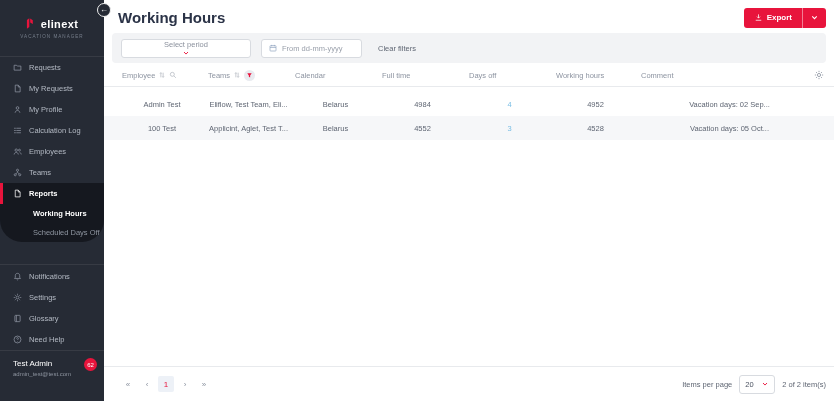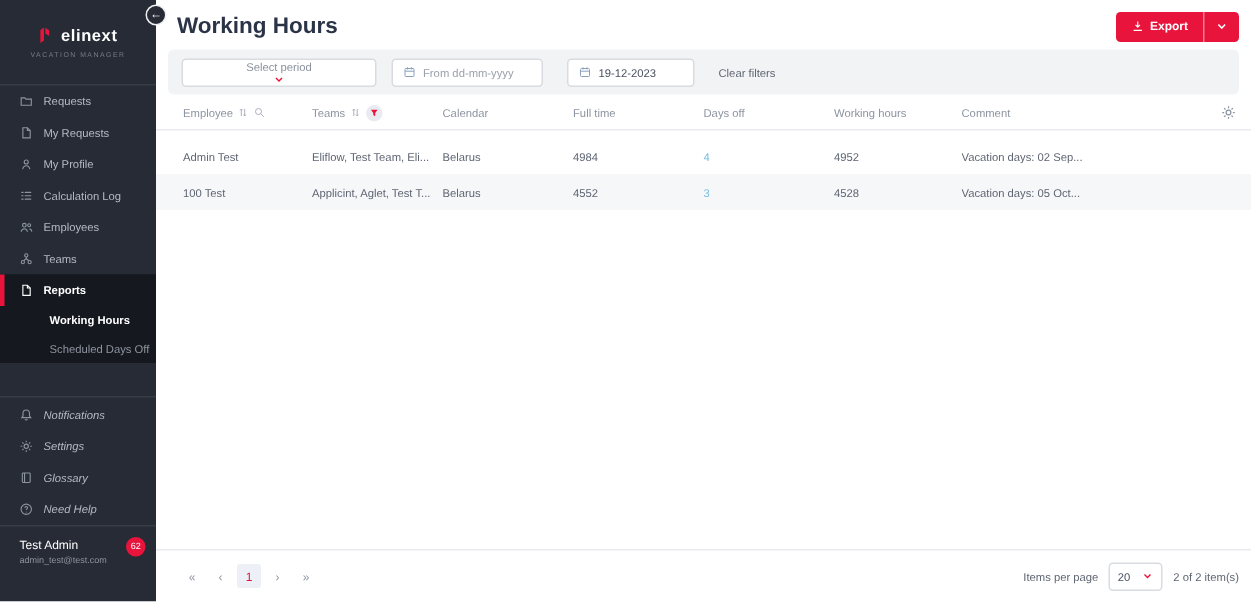--- a/index.html
+++ b/index.html
@@ -10,25 +10,25 @@
   .sidebar { position:absolute; left:0; top:0; width:104px; height:401px; background:#262b35; display:flex; flex-direction:column; }
   .logo-block { height:57px; border-bottom:1px solid rgba(255,255,255,.08); display:flex; flex-direction:column; align-items:center; justify-content:center; gap:4px; flex:none; }
   .brand-row { display:flex; align-items:center; gap:4px; }
   .brand-text { color:#fff; font-size:11px; font-weight:bold; letter-spacing:.4px; }
   .logo-subtitle { font-size:4.6px; color:#767e8b; letter-spacing:1px; }
   .nav-item { height:21px; flex:none; display:flex; align-items:center; gap:7px; padding-left:13px; font-size:7.5px; color:#b4bac4; position:relative; cursor:pointer; }
   .nav-item svg { width:9px; height:9px; flex:none; color:#8d94a1; }
   .nav-item.active { background:#15181f; color:#fff; font-weight:bold; }
   .nav-item.active svg { color:#fff; }
   .nav-item.active::before { content:''; position:absolute; left:0; top:0; bottom:0; width:3px; background:#e8143c; }
-  .sub-group { background:#15181f; flex:none; }
+  .sub-group { background:#15181f; flex:none;border-radius:22px; }
   .sub-item { height:19px; display:flex; align-items:center; padding-left:33px; font-size:7.5px; color:#8e95a0; cursor:pointer; }
   .sub-item.active { color:#fff; font-weight:bold; }
   .side-spacer { flex:1; }
-  .footer-nav { border-top:1px solid rgba(255,255,255,.08); padding-top:1px; flex:none;font-style:italic; }
+  .footer-nav { border-top:1px solid rgba(255,255,255,.08); padding-top:1px; flex:none; }
   .user-block { border-top:1px solid rgba(255,255,255,.08); padding:8px 8px 0 13px; position:relative; flex:none; height:51px; }
   .user-name { color:#fff; font-size:8px; font-weight:normal; }
   .user-email { color:#8e95a0; font-size:6px; margin-top:3px; }
   .user-badge { position:absolute; right:7px; top:7px; width:13px; height:13px; border-radius:50%; background:#e8143c; color:#fff; font-size:6px; display:flex; align-items:center; justify-content:center; }
   .collapse-btn { position:absolute; left:97px; top:3px; width:14px; height:14px; border-radius:50%; background:#262b35; border:1px solid #f0f0f0; color:#fff; font-size:8px; line-height:1; display:flex; align-items:center; justify-content:center; z-index:20; cursor:pointer; }
 
   
   .main { position:absolute; left:104px; top:0; width:730px; height:401px; background:#fff; }
   .topbar { height:33px; display:flex; align-items:center; justify-content:space-between; padding:2px 8px 0 14px; }
   .page-title { font-size:15px; font-weight:bold; color:#2b3347; }
@@ -55,21 +55,21 @@
   .th svg { width:8px; height:8px; color:#aab0ba; cursor:pointer; }
   .funnel-badge { width:11px; height:11px; border-radius:50%; background:#e9ebf0; display:flex; align-items:center; justify-content:center; cursor:pointer; }
   .funnel-badge svg { width:7px; height:7px; }
   .gear-th { width:12px; display:flex; justify-content:flex-end; }
   .gear-th svg { width:10px; height:10px; color:#8d94a1; cursor:pointer; }
 
   .tbody { margin-top:5px; }
   .row { height:24px; display:flex; align-items:center; padding:0 10px 0 18px; font-size:7.5px; color:#5f6673; }
   .row:nth-child(even) { background:#f6f7f9; }
   .days-link { color:#79bde4; cursor:pointer; }
-  .cell { padding-right:6px; white-space:nowrap; overflow:hidden; }
+  .cell { padding-right:6px; white-space:nowrap; overflow:hidden;text-align:center; }
 
   .footer { position:absolute; left:0; right:0; bottom:0; height:35px; border-top:1px solid #e8eaed; display:flex; align-items:center; justify-content:space-between; padding:0 8px 0 16px; background:#fff; }
   .pagination { display:flex; align-items:center; gap:3px; font-size:8px; color:#8d94a1; }
   .page-btn { min-width:16px; height:16px; display:flex; align-items:center; justify-content:center; border-radius:2px; cursor:pointer; }
   .page-btn.current { background:#edf1f7; color:#e8143c; }
   .per-page { display:flex; align-items:center; gap:7px; font-size:7.5px; color:#5f6673; }
   .per-page-select { width:36px; height:19px; border:1px solid #d8dbe0; border-radius:3px; background:#fff; display:flex; align-items:center; justify-content:space-between; padding:0 5px; cursor:pointer; color:#4a5160; }
 </style>
 </head>
 <body>
@@ -270,26 +270,20 @@
       <svg class="chev-red">
           <use href="#i-chevron"></use>
         </svg>
     </div>
     <div class="ctl date-ctl">
       <svg>
           <use href="#i-calendar"></use>
         </svg>
       <input type="text" readonly="" placeholder="From dd-mm-yyyy" style="">
     </div>
-    <div class="ctl date-ctl second">
-      <svg>
-          <use href="#i-calendar"></use>
-        </svg>
-      <input type="text" readonly="" value="19-12-2023" style="">
-    </div>
     <div class="clear-filters">Clear filters</div>
   </div>
 
   <div class="thead">
     <div class="th c-emp">
       <span>Employee</span>
       <svg>
           <use href="#i-sort"></use>
         </svg>
       <svg>

